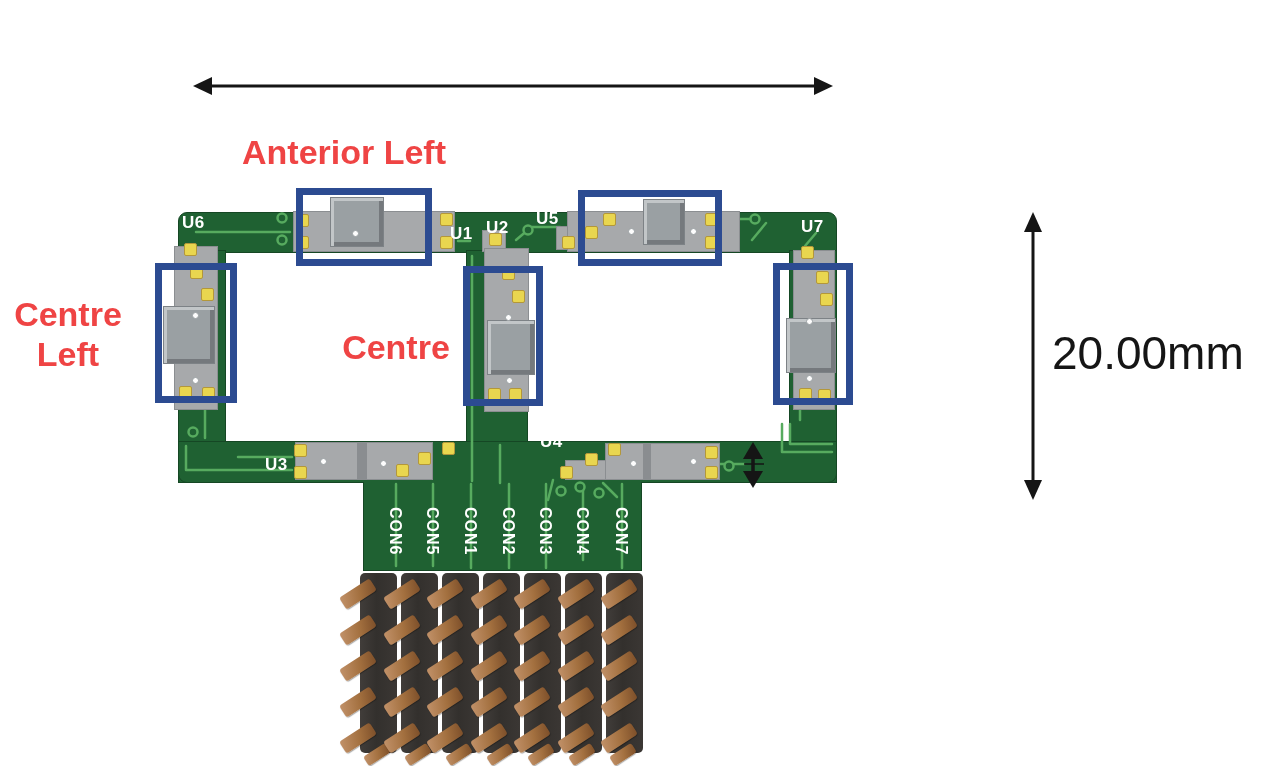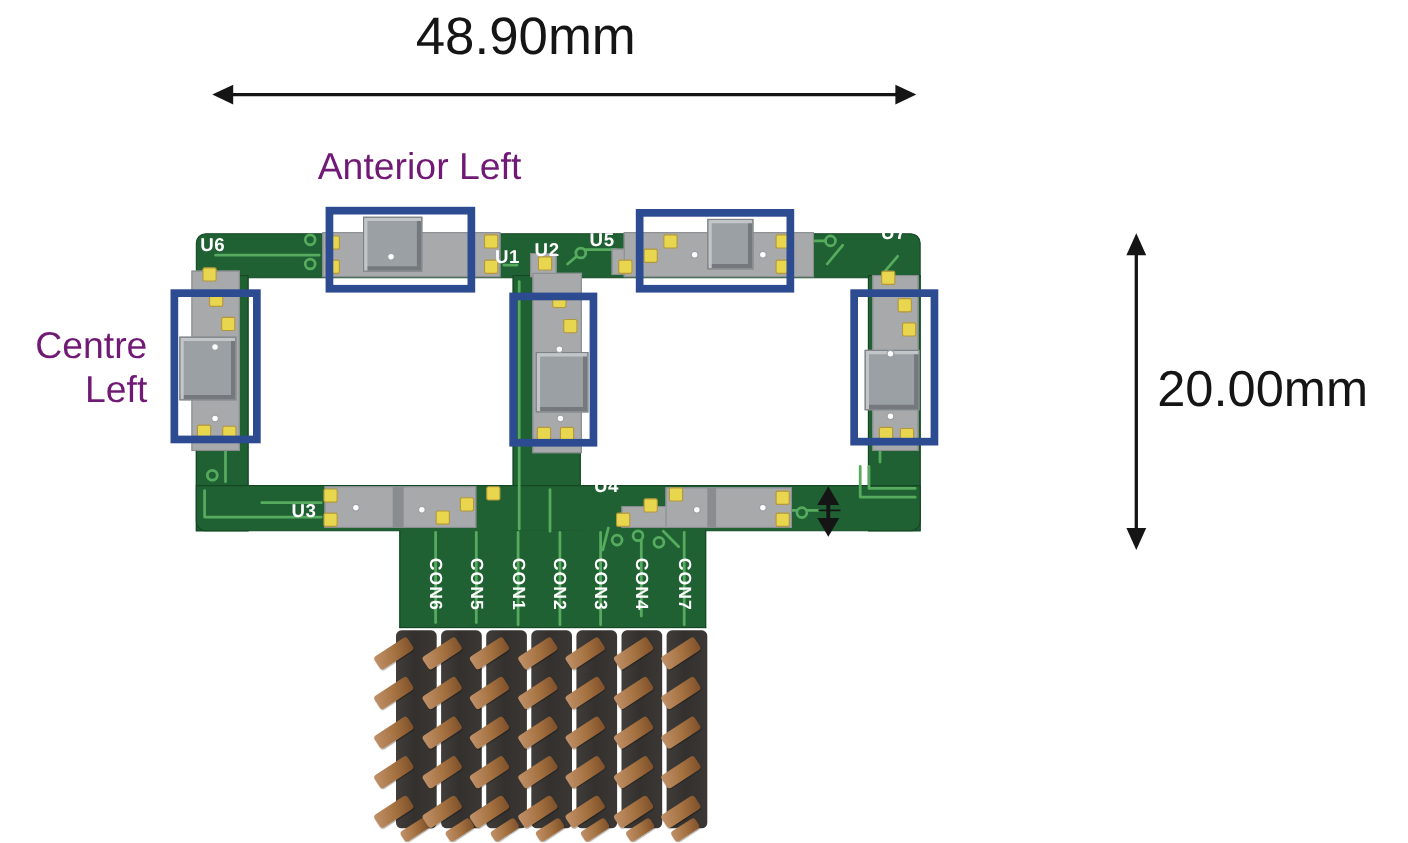--- a/index.html
+++ b/index.html
@@ -1,20 +1,20 @@
 <!DOCTYPE html>
 <html><head>
 <meta charset="utf-8">
 <style>
   html,body{margin:0;padding:0;background:#fff;}
   #figure{position:relative;width:1280px;height:766px;background:#ffffff;overflow:hidden;
           font-family:"Liberation Sans", sans-serif;color:#151515;}
   
   .dim-label{position:absolute;font-size:48px;color:#151515;text-align:center;white-space:nowrap;}
-  .region-label{position:absolute;font-size:34px;color:#701a75;text-align:right;line-height:1.18;}
+  .region-label{position:absolute;font-size:34px;color:#ef4444;text-align:center;line-height:1.18;font-weight:bold;}
   
   .board{position:absolute;background:#1f6132;border:1px solid #154724;box-sizing:border-box;}
   .rtop{border-radius:9px 9px 0 0;}
   .rbot{border-radius:0 0 9px 9px;}
   
   .sensor{position:absolute;background:#a7a9ab;border:1px solid #8b8e91;box-sizing:border-box;}
   .block{position:absolute;background:#9aa0a3;border:1px solid #7d8286;box-sizing:border-box;
          box-shadow:inset 3px 3px 0 #c2c6c8, inset -4px -4px 0 #75797d;}
   .divider{position:absolute;background:#8a8d90;}
   
@@ -36,25 +36,25 @@
        transform:rotate(-33deg);box-shadow:0 1px 1px rgba(0,0,0,.35);}
   svg{position:absolute;left:0;top:0;pointer-events:none;}
   .traces{z-index:5;}
   .arrows{z-index:12;}
 </style>
 </head>
 <body>
 
 <div id="figure">
 
-  <div class="dim-label" style="left:278px;top:6px;width:400px;">48.90mm</div>
   <div class="dim-label" style="left:1052px;top:326px;width:230px;text-align:left;font-size:46px;">20.00mm</div>
 
   <div class="region-label" style="left:214px;top:132px;width:260px;">Anterior Left</div>
   <div class="region-label" style="left:2px;top:294px;width:132px;">Centre Left</div>
+  <div class="region-label" style="left:330px;top:327px;width:132px;">Centre</div>
 
   <div class="board rtop" style="left:178px;top:212px;width:659px;height:41px;"></div>
   <div class="board" style="left:178px;top:250px;width:48px;height:233px;"></div>
   <div class="board" style="left:789px;top:250px;width:48px;height:233px;"></div>
   <div class="board" style="left:466px;top:250px;width:62px;height:233px;"></div>
   <div class="board rbot" style="left:178px;top:441px;width:659px;height:42px;"></div>
   <div class="board" style="left:363px;top:482px;width:279px;height:89px;border-top:none;"></div>
 
   <svg class="traces" width="1280" height="766" viewBox="0 0 1280 766">
     <g stroke="#57ab5f" stroke-width="2.5" fill="none" stroke-linejoin="round" stroke-linecap="round">
@@ -112,21 +112,21 @@
   <div class="sensor" style="left:295px;top:442px;width:138px;height:38px;z-index:5;"></div>
   <div class="divider" style="left:357px;top:442px;width:10px;height:38px;z-index:6;"></div>
   <div class="sensor" style="left:565px;top:460px;width:45px;height:20px;z-index:5;"></div>
   <div class="sensor" style="left:605px;top:443px;width:115px;height:37px;z-index:5;"></div>
   <div class="divider" style="left:643px;top:443px;width:8px;height:37px;z-index:6;"></div>
 
   <div class="silk" style="left:182px;top:213px;">U6</div>
   <div class="silk" style="left:450px;top:224px;">U1</div>
   <div class="silk" style="left:486px;top:218px;">U2</div>
   <div class="silk" style="left:536px;top:209px;">U5</div>
-  <div class="silk" style="left:801px;top:202px;">U7</div>
+  <div class="silk" style="left:801px;top:217px;">U7</div>
   <div class="silk" style="left:265px;top:455px;">U3</div>
   <div class="silk" style="left:540px;top:432px;">U4</div>
 
   <div class="con" style="left:382px;">CON6</div>
   <div class="con" style="left:419px;">CON5</div>
   <div class="con" style="left:457px;">CON1</div>
   <div class="con" style="left:495px;">CON2</div>
   <div class="con" style="left:532px;">CON3</div>
   <div class="con" style="left:569px;">CON4</div>
   <div class="con" style="left:608px;">CON7</div>

